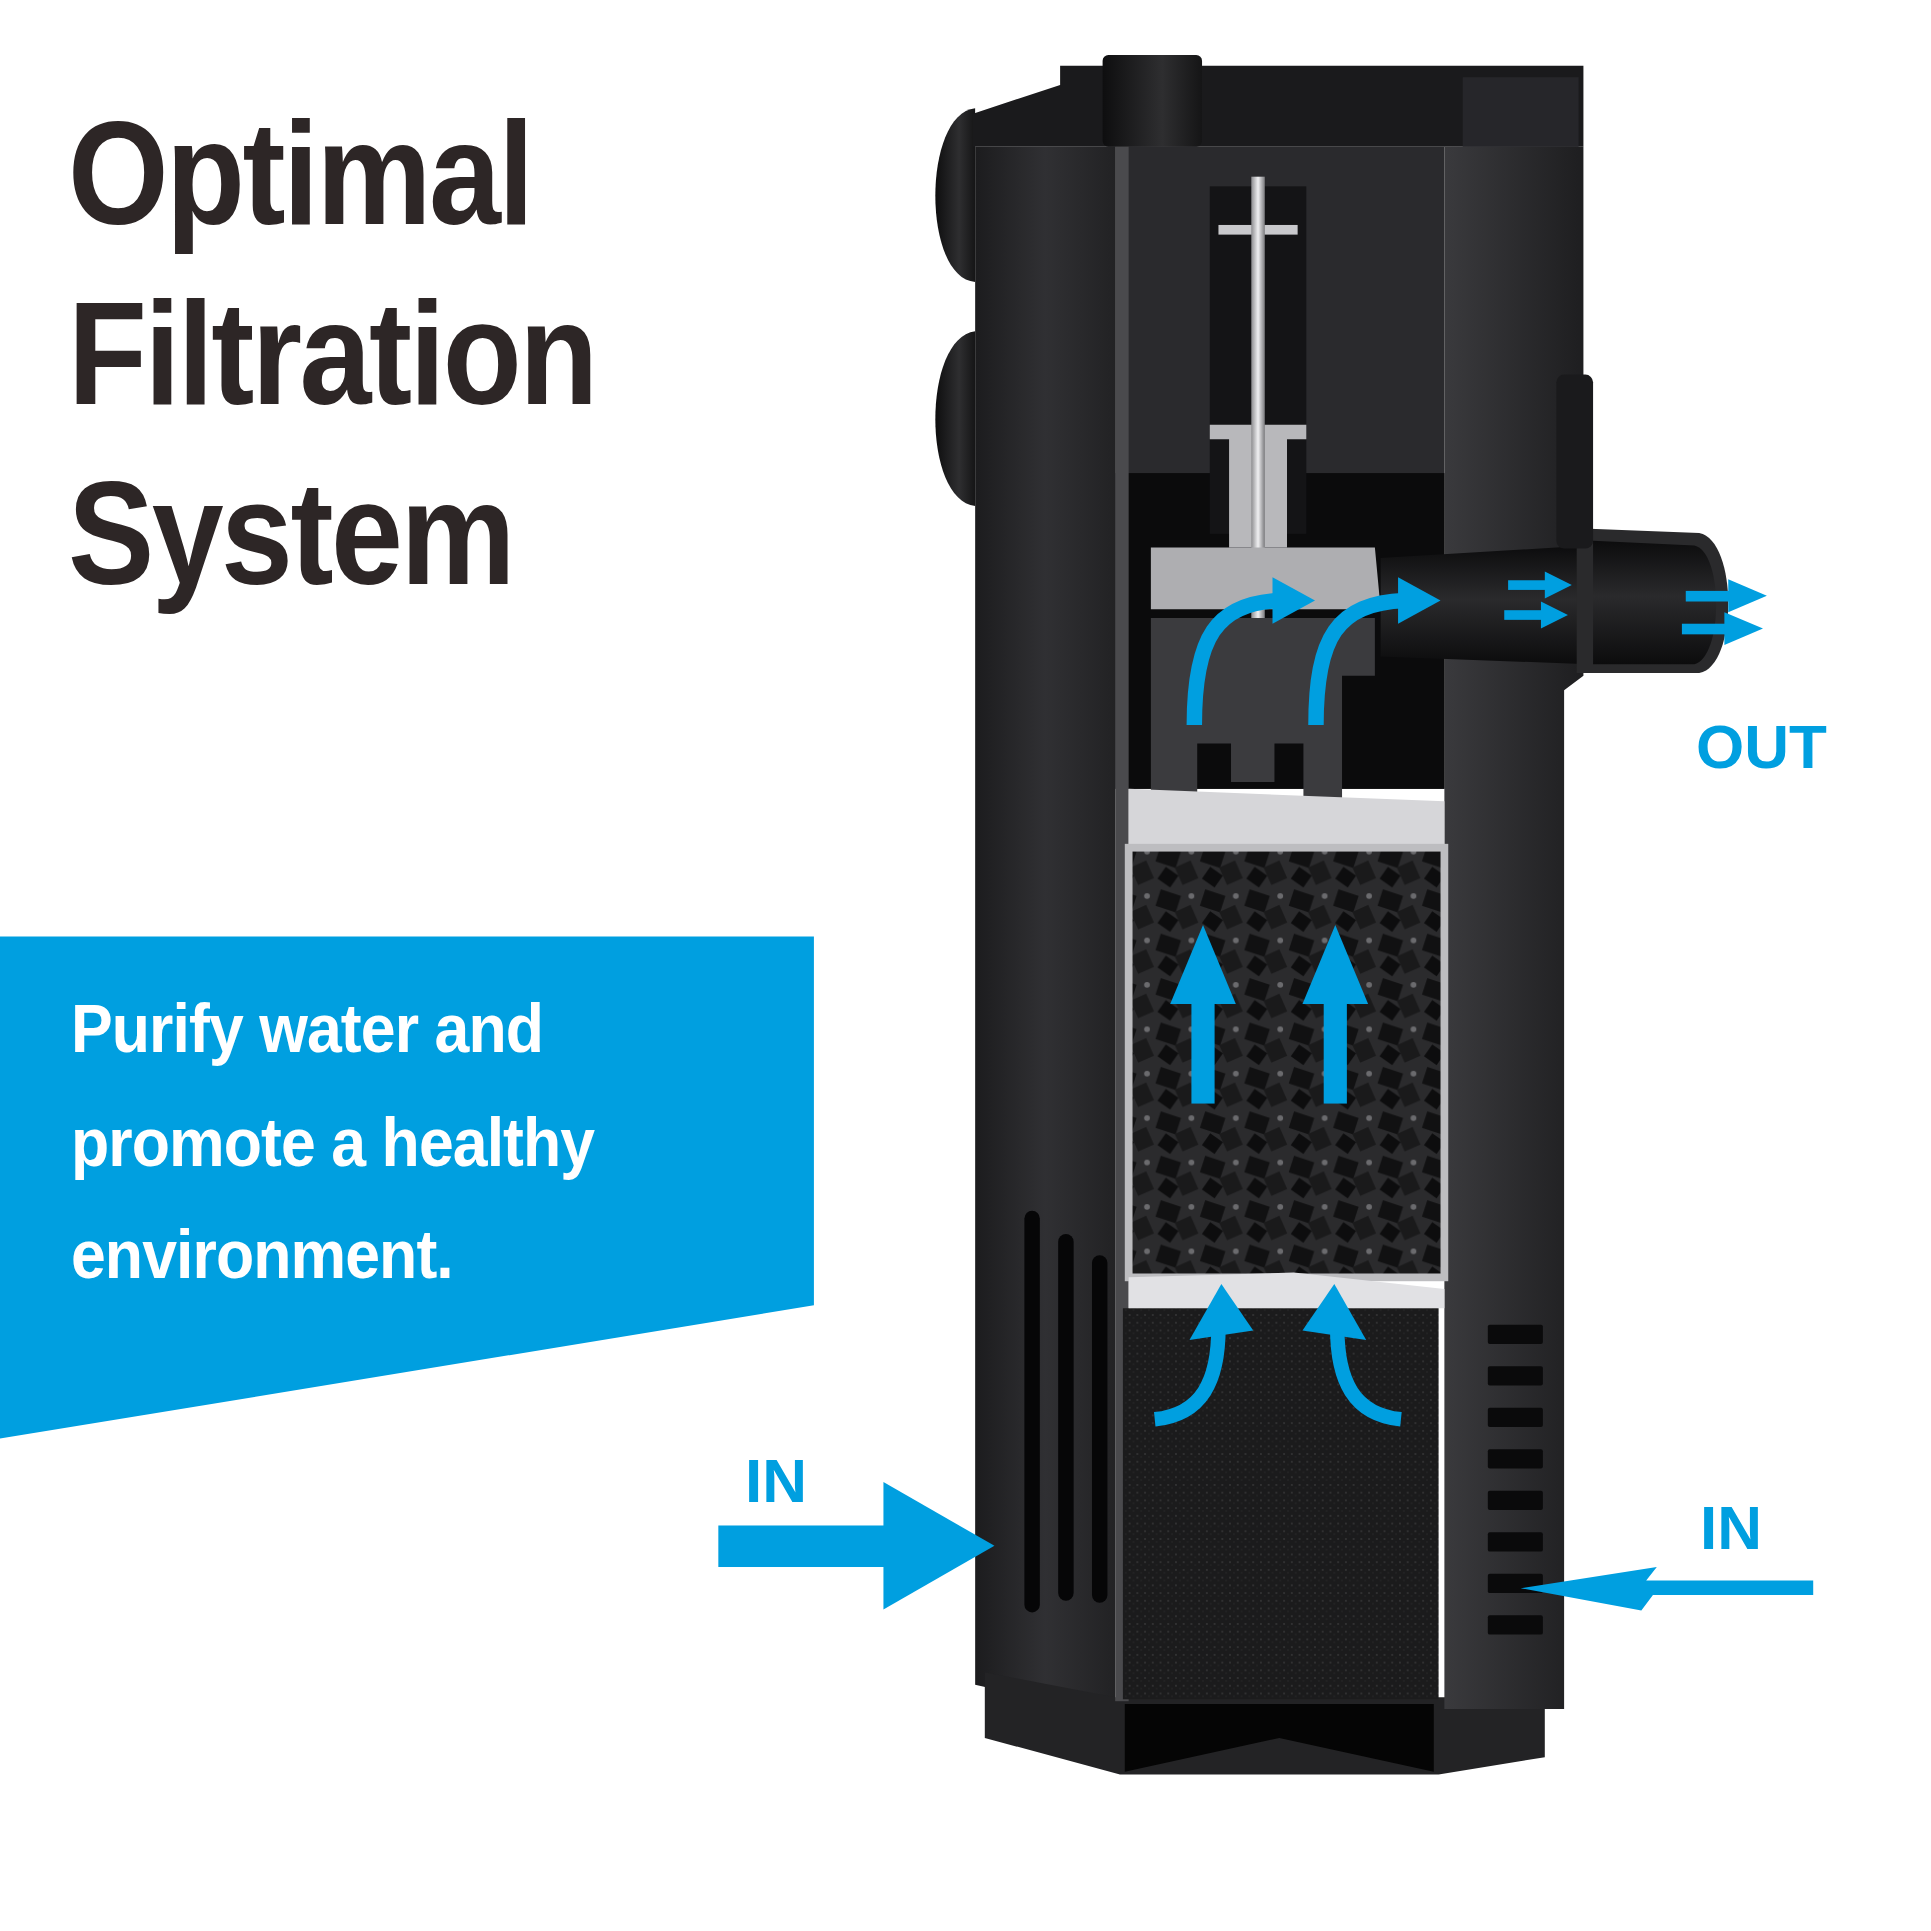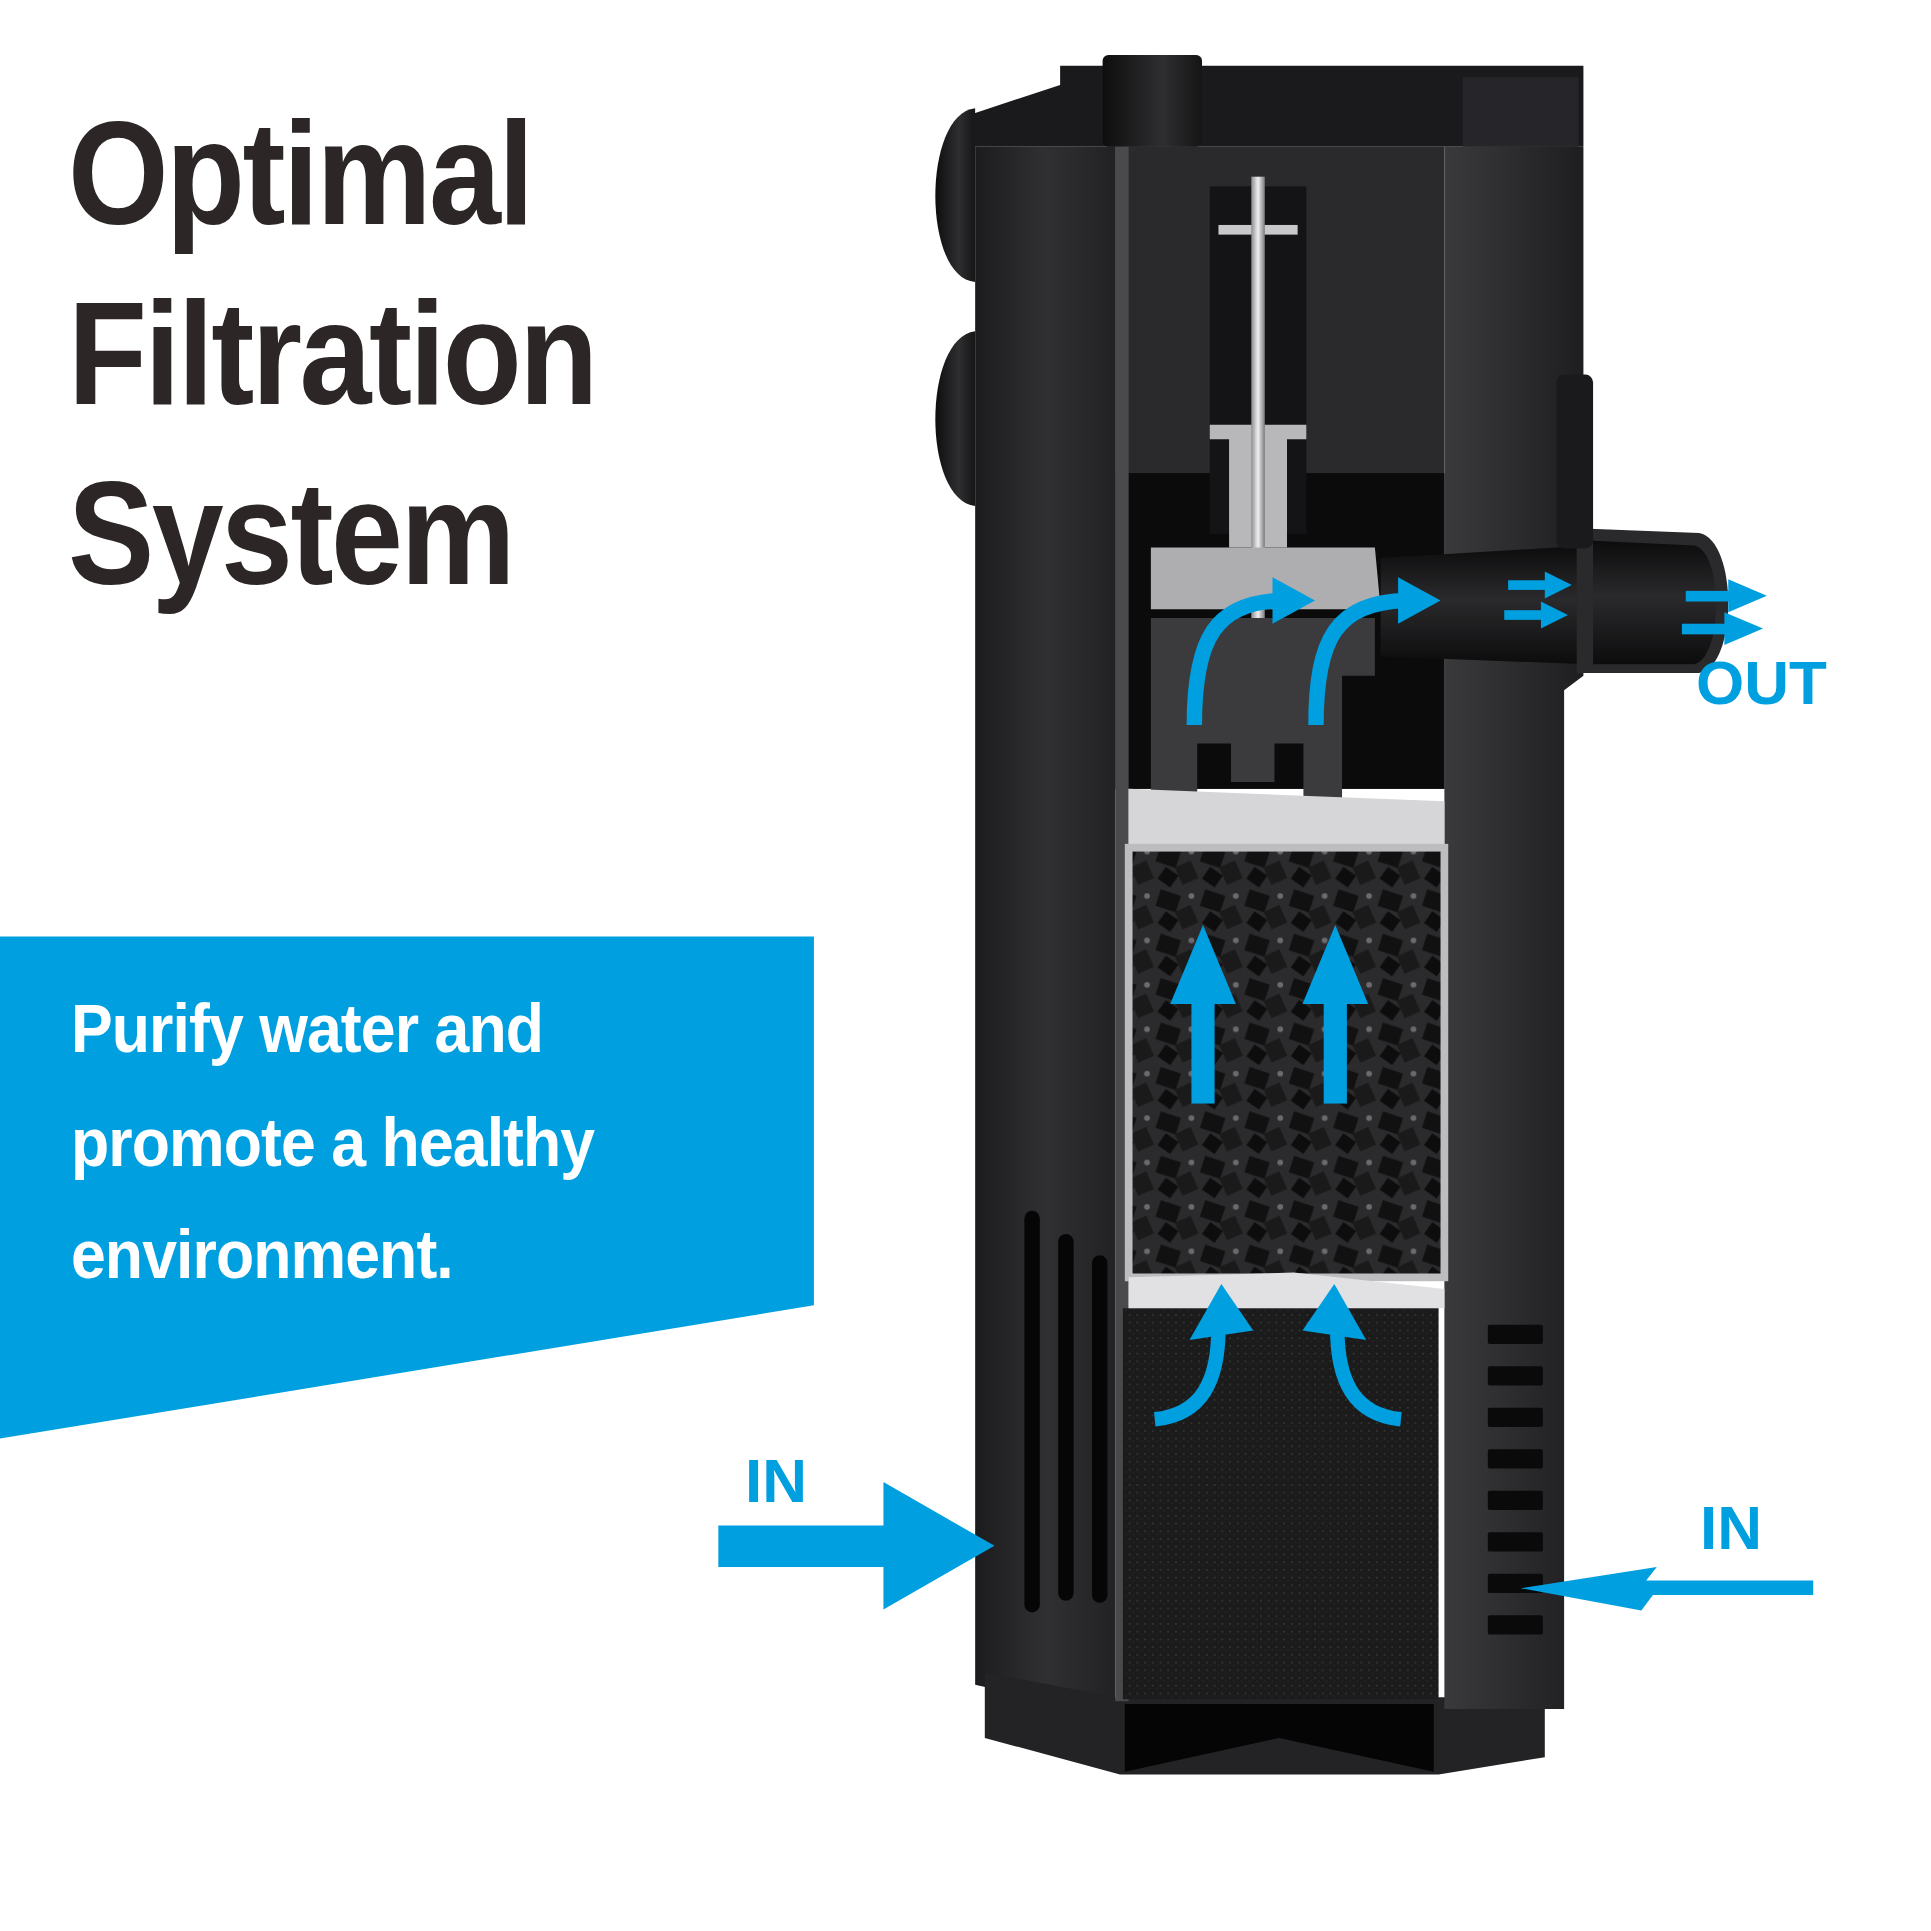--- a/index.html
+++ b/index.html
@@ -155,16 +155,16 @@
     <polygon points="1232,1388 1265,1330 1298,1378"></polygon>
     <polygon points="1349,1378 1382,1330 1415,1388"></polygon>
 
     <rect x="744" y="1580" width="175" height="43"></rect>
     <polygon points="915,1535 1030,1601 915,1667"></polygon>
 
     <polygon points="1878,1637 1878,1652 1712,1652 1700,1668 1575,1645 1716,1623 1705,1637"></polygon>
   </g>
 </svg>
 
-<div class="flow-label" style="left:1696px; top:652px;">OUT</div>
+<div class="flow-label" style="left:1696px; top:716px;">OUT</div>
 <div class="flow-label" style="left:745px; top:1450px;">IN</div>
 <div class="flow-label" style="left:1700px; top:1497px;">IN</div>
 
 
 </body></html>

